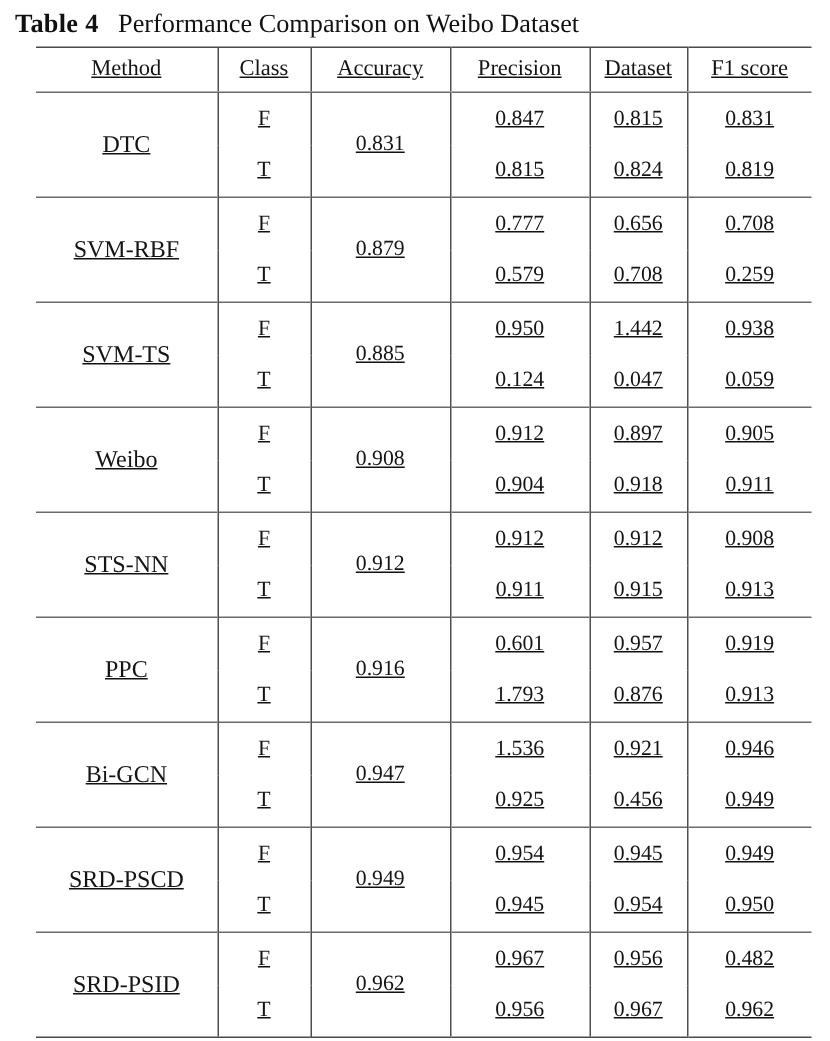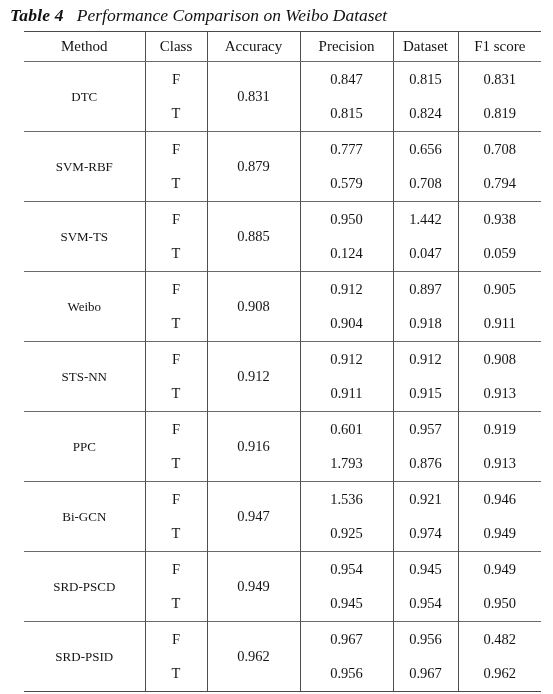--- a/index.html
+++ b/index.html
@@ -16,21 +16,20 @@
   }
 
   #caption {
     position: absolute;
     left: 10px;
     top: 2px;
     width: 533px;
     font-size: 17.5px;
     line-height: 26px;
     white-space: nowrap;
-    font-style: italic;
   }
   #caption .cap-label {
     font-weight: bold;
     letter-spacing: 0.2px;
   }
   #caption .cap-gap {
     display: inline-block;
     width: 13px;
   }
   #caption .cap-text {
@@ -42,20 +41,21 @@
     left: 24px;
     top: 31px;
     width: 517px;
   }
 
   table.perf {
     border-collapse: collapse;
     table-layout: fixed;
     width: 517px;
     font-size: 14.5px;
+    text-decoration: underline;
   }
 
   table.perf td, table.perf th {
     padding: 0;
     margin: 0;
     text-align: center;
     vertical-align: middle;
     font-weight: normal;
     color: #141414;
   }
@@ -73,21 +73,21 @@
   tr.headrule > td, tr.headrule > th { border-bottom: 1.2px solid #6a6a6a; }
   tr.grouprule > td { border-top: 1.2px solid #6a6a6a; }
   tr.bottomrule > td { border-bottom: 1.4px solid #4a4a4a; }
 
   
   td.vl, th.vl { border-left: 1.2px solid #4f4f4f; }
 
   th.hcell { height: 29px; font-size: 15px; }
 
   td.datacell { height: 34.5px; }
-  td.methodcell { height: 69px; font-size: 13px; }
+  td.methodcell { height: 69px; font-size: 16px; }
   td.acccell { height: 69px; }
 
   .bold { font-weight: bold; }
 </style>
 </head>
 <body>
 
 <div id="caption">
   <span class="cap-label">Table 4</span><span class="cap-gap"></span><span class="cap-text">Performance Comparison on Weibo Dataset</span>
 </div>
@@ -132,21 +132,21 @@
           <td class="datacell vl">F</td>
           <td class="acccell vl" rowspan="2">0.879</td>
           <td class="datacell vl">0.777</td>
           <td class="datacell vl">0.656</td>
           <td class="datacell vl">0.708</td>
         </tr>
         <tr>
           <td class="datacell vl">T</td>
           <td class="datacell vl">0.579</td>
           <td class="datacell vl">0.708</td>
-          <td class="datacell vl">0.794</td>
+          <td class="datacell vl">0.259</td>
         </tr>
         <tr class="grouprule">
           <td class="methodcell" rowspan="2">SVM-TS</td>
           <td class="datacell vl">F</td>
           <td class="acccell vl" rowspan="2">0.885</td>
           <td class="datacell vl">0.950</td>
           <td class="datacell vl">1.442</td>
           <td class="datacell vl">0.938</td>
         </tr>
         <tr>
@@ -201,21 +201,21 @@
           <td class="methodcell" rowspan="2">Bi-GCN</td>
           <td class="datacell vl">F</td>
           <td class="acccell vl" rowspan="2">0.947</td>
           <td class="datacell vl bold">1.536</td>
           <td class="datacell vl">0.921</td>
           <td class="datacell vl">0.946</td>
         </tr>
         <tr>
           <td class="datacell vl">T</td>
           <td class="datacell vl">0.925</td>
-          <td class="datacell vl bold">0.974</td>
+          <td class="datacell vl bold">0.456</td>
           <td class="datacell vl">0.949</td>
         </tr>
         <tr class="grouprule">
           <td class="methodcell bold" rowspan="2">SRD-PSCD</td>
           <td class="datacell vl">F</td>
           <td class="acccell vl" rowspan="2">0.949</td>
           <td class="datacell vl">0.954</td>
           <td class="datacell vl">0.945</td>
           <td class="datacell vl">0.949</td>
         </tr>

